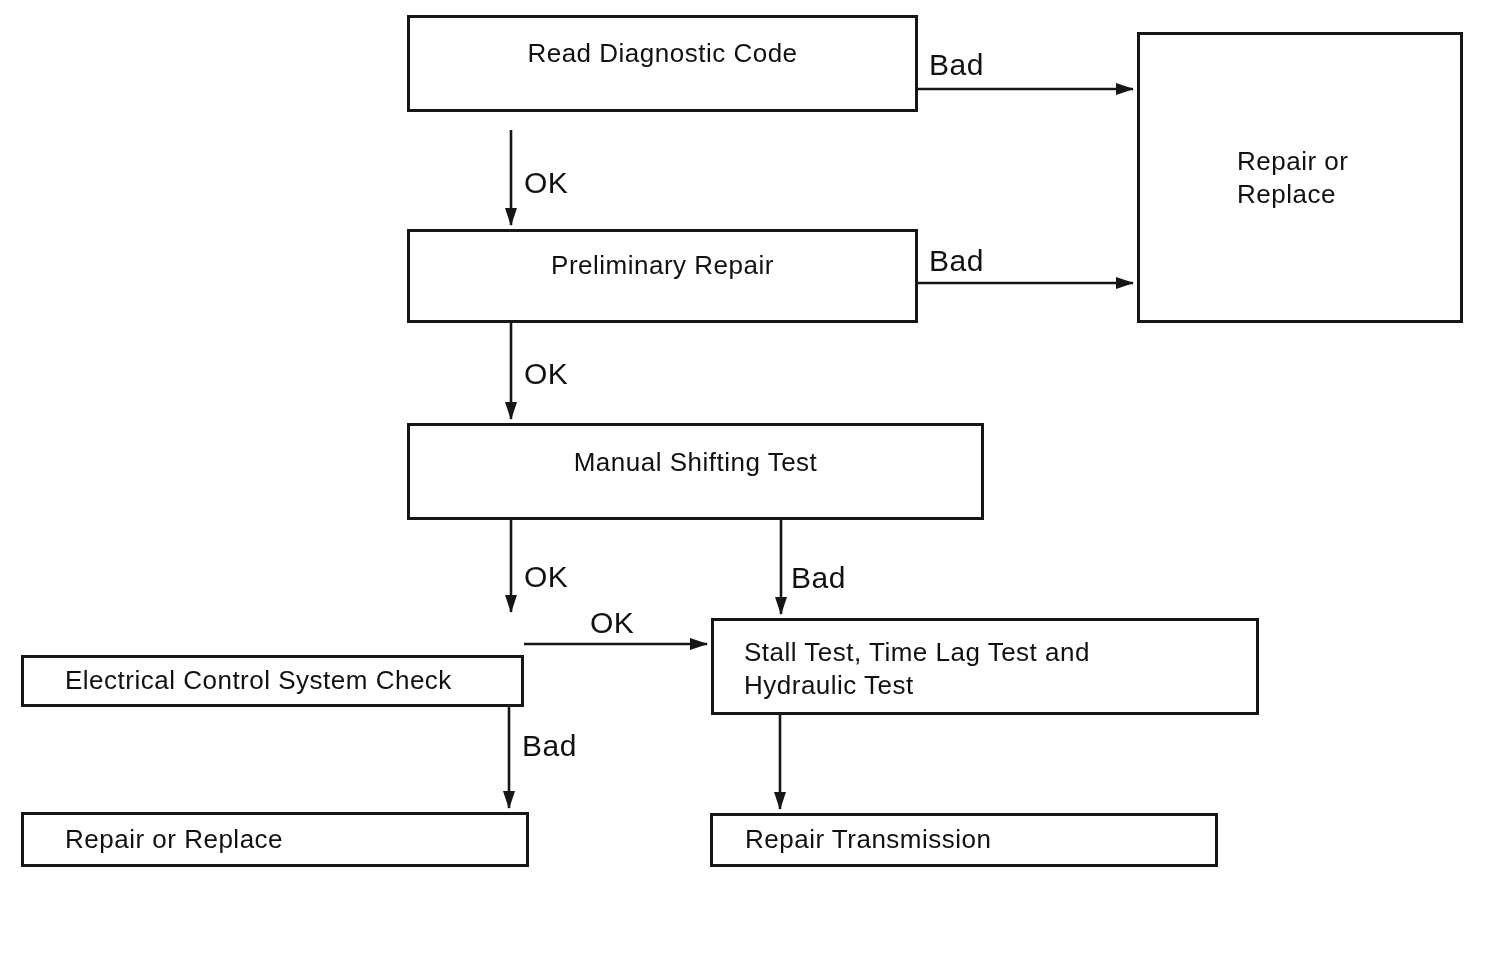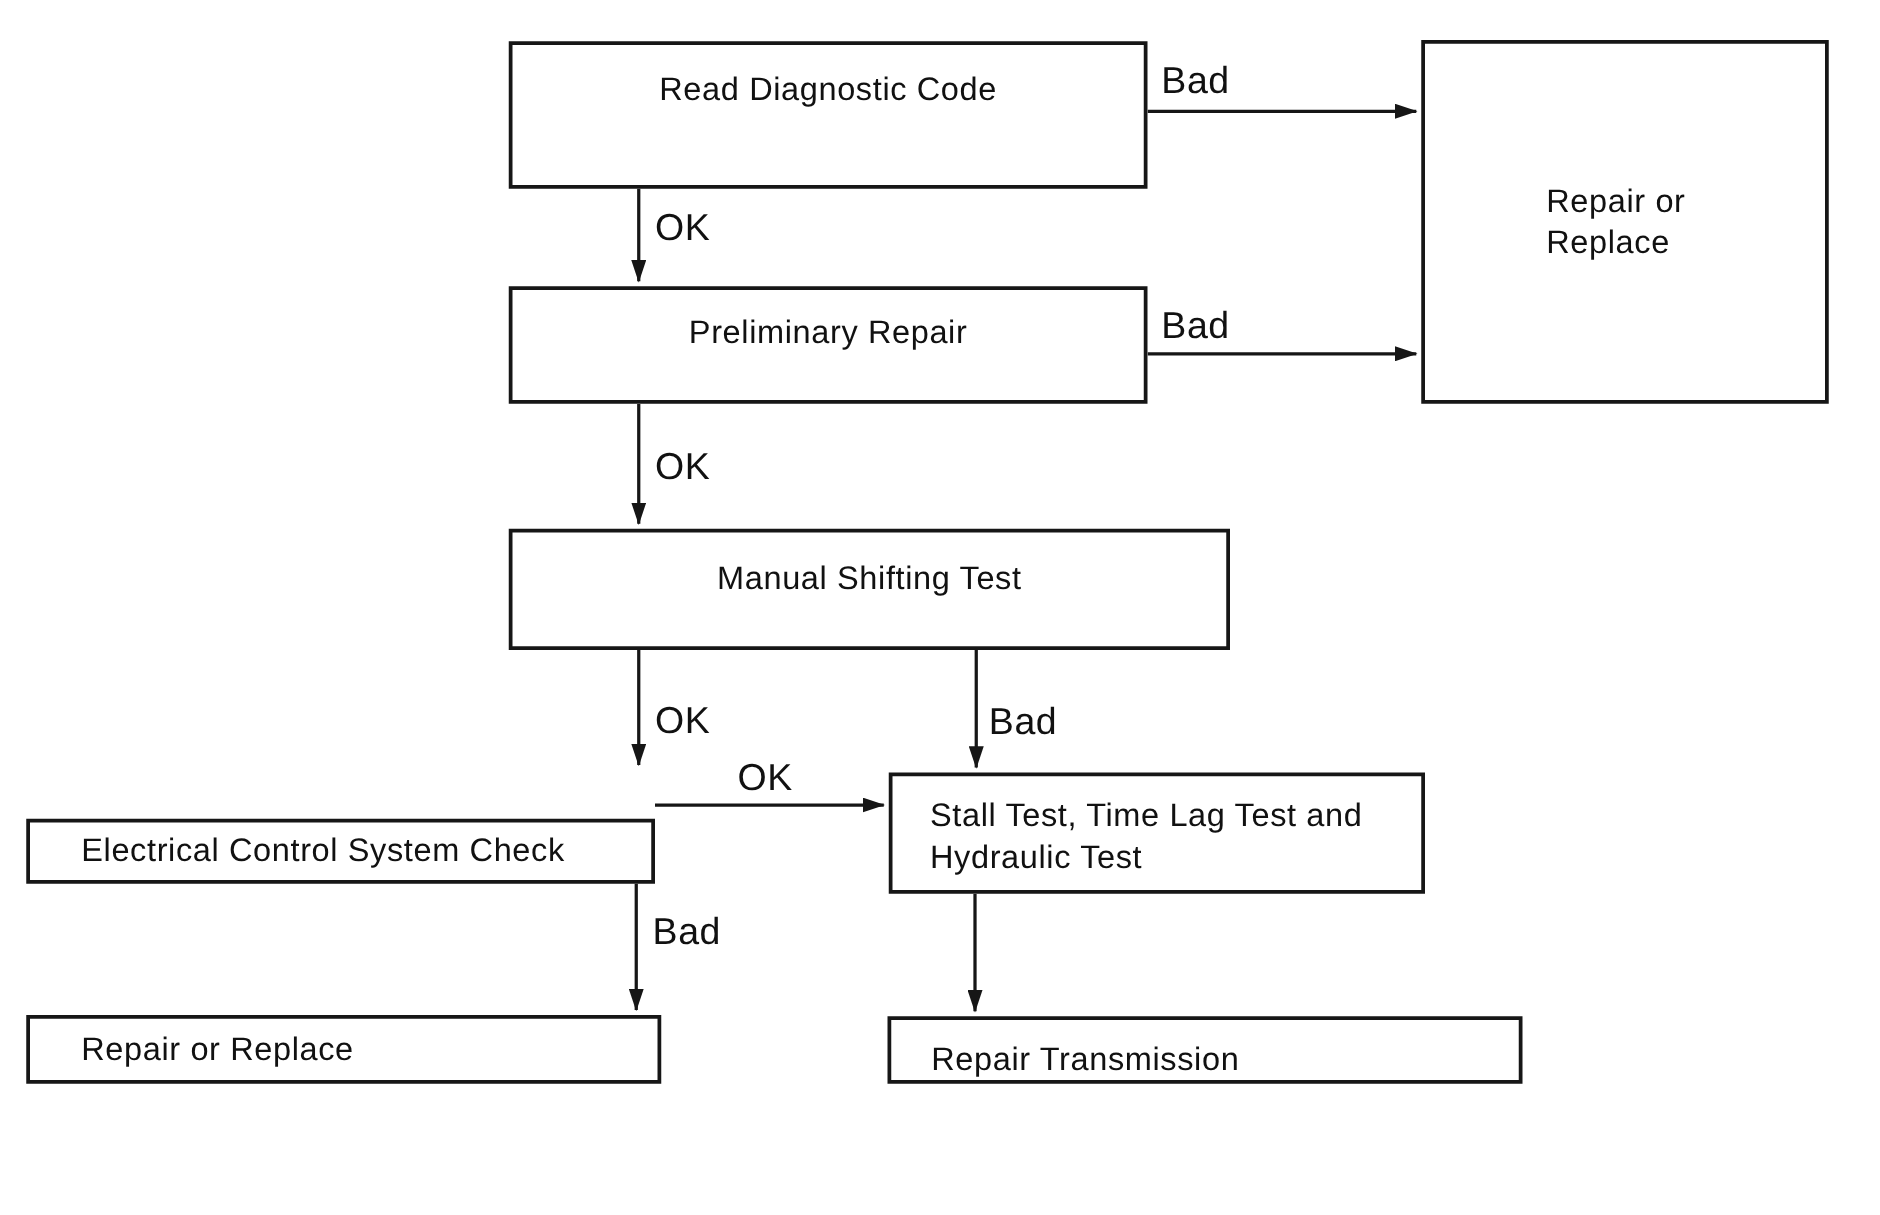--- a/index.html
+++ b/index.html
@@ -22,39 +22,39 @@
     border: 3px solid #161616;
     background: #ffffff;
     font-size: 26px;
     line-height: 1.28;
     letter-spacing: 0.5px;
   }
   .node .lbl { display: block; }
 
   
   .top-box { text-align: center; }
-  #node-read-diagnostic-code   { left: 407px; top:  33px; width: 511px; height: 118px; padding-top: 19px; }
+  #node-read-diagnostic-code   { left: 407px; top:  15px; width: 511px; height: 97px; padding-top: 19px; }
   #node-preliminary-check      { left: 407px; top: 229px; width: 511px; height: 94px; padding-top: 17px; }
   #node-manual-shifting-test   { left: 407px; top: 423px; width: 577px; height: 97px; padding-top: 20px; }
 
   
   #node-repair-or-replace-right { left: 1137px; top: 32px; width: 326px; height: 291px; }
   #node-repair-or-replace-right .lbl {
     position: absolute; left: 97px; top: 50%; transform: translateY(-50%);
     width: 145px;
   }
 
   
   #node-electrical-check { left: 21px; top: 616px; width: 503px; height: 52px; display: flex; align-items: center; padding-left: 41px; margin-top: 39px; }
   #node-repair-or-replace-bottom { left: 21px; top: 812px; width: 508px; height: 55px; display: flex; align-items: center; padding-left: 41px; }
 
   
-  #node-stall-test { left: 711px; top: 618px; width: 429px; height: 97px; padding: 15px 0 0 30px; }
+  #node-stall-test { left: 711px; top: 618px; width: 548px; height: 97px; padding: 15px 0 0 30px; }
   #node-stall-test .lbl { width: 420px; }
-  #node-repair-transmission { left: 710px; top: 813px; width: 508px; height: 54px; display: flex; align-items: flex-end; padding-left: 32px; }
+  #node-repair-transmission { left: 710px; top: 813px; width: 508px; height: 54px; display: flex; align-items: center; padding-left: 32px; }
 
   .edge-label {
     position: absolute;
     font-size: 30px;
     letter-spacing: 0.5px;
     white-space: nowrap;
   }
   #edge-label-ok-1  { left: 524px; top: 166px; }
   #edge-label-bad-1 { left: 929px; top:  48px; }
   #edge-label-ok-2  { left: 524px; top: 357px; }

